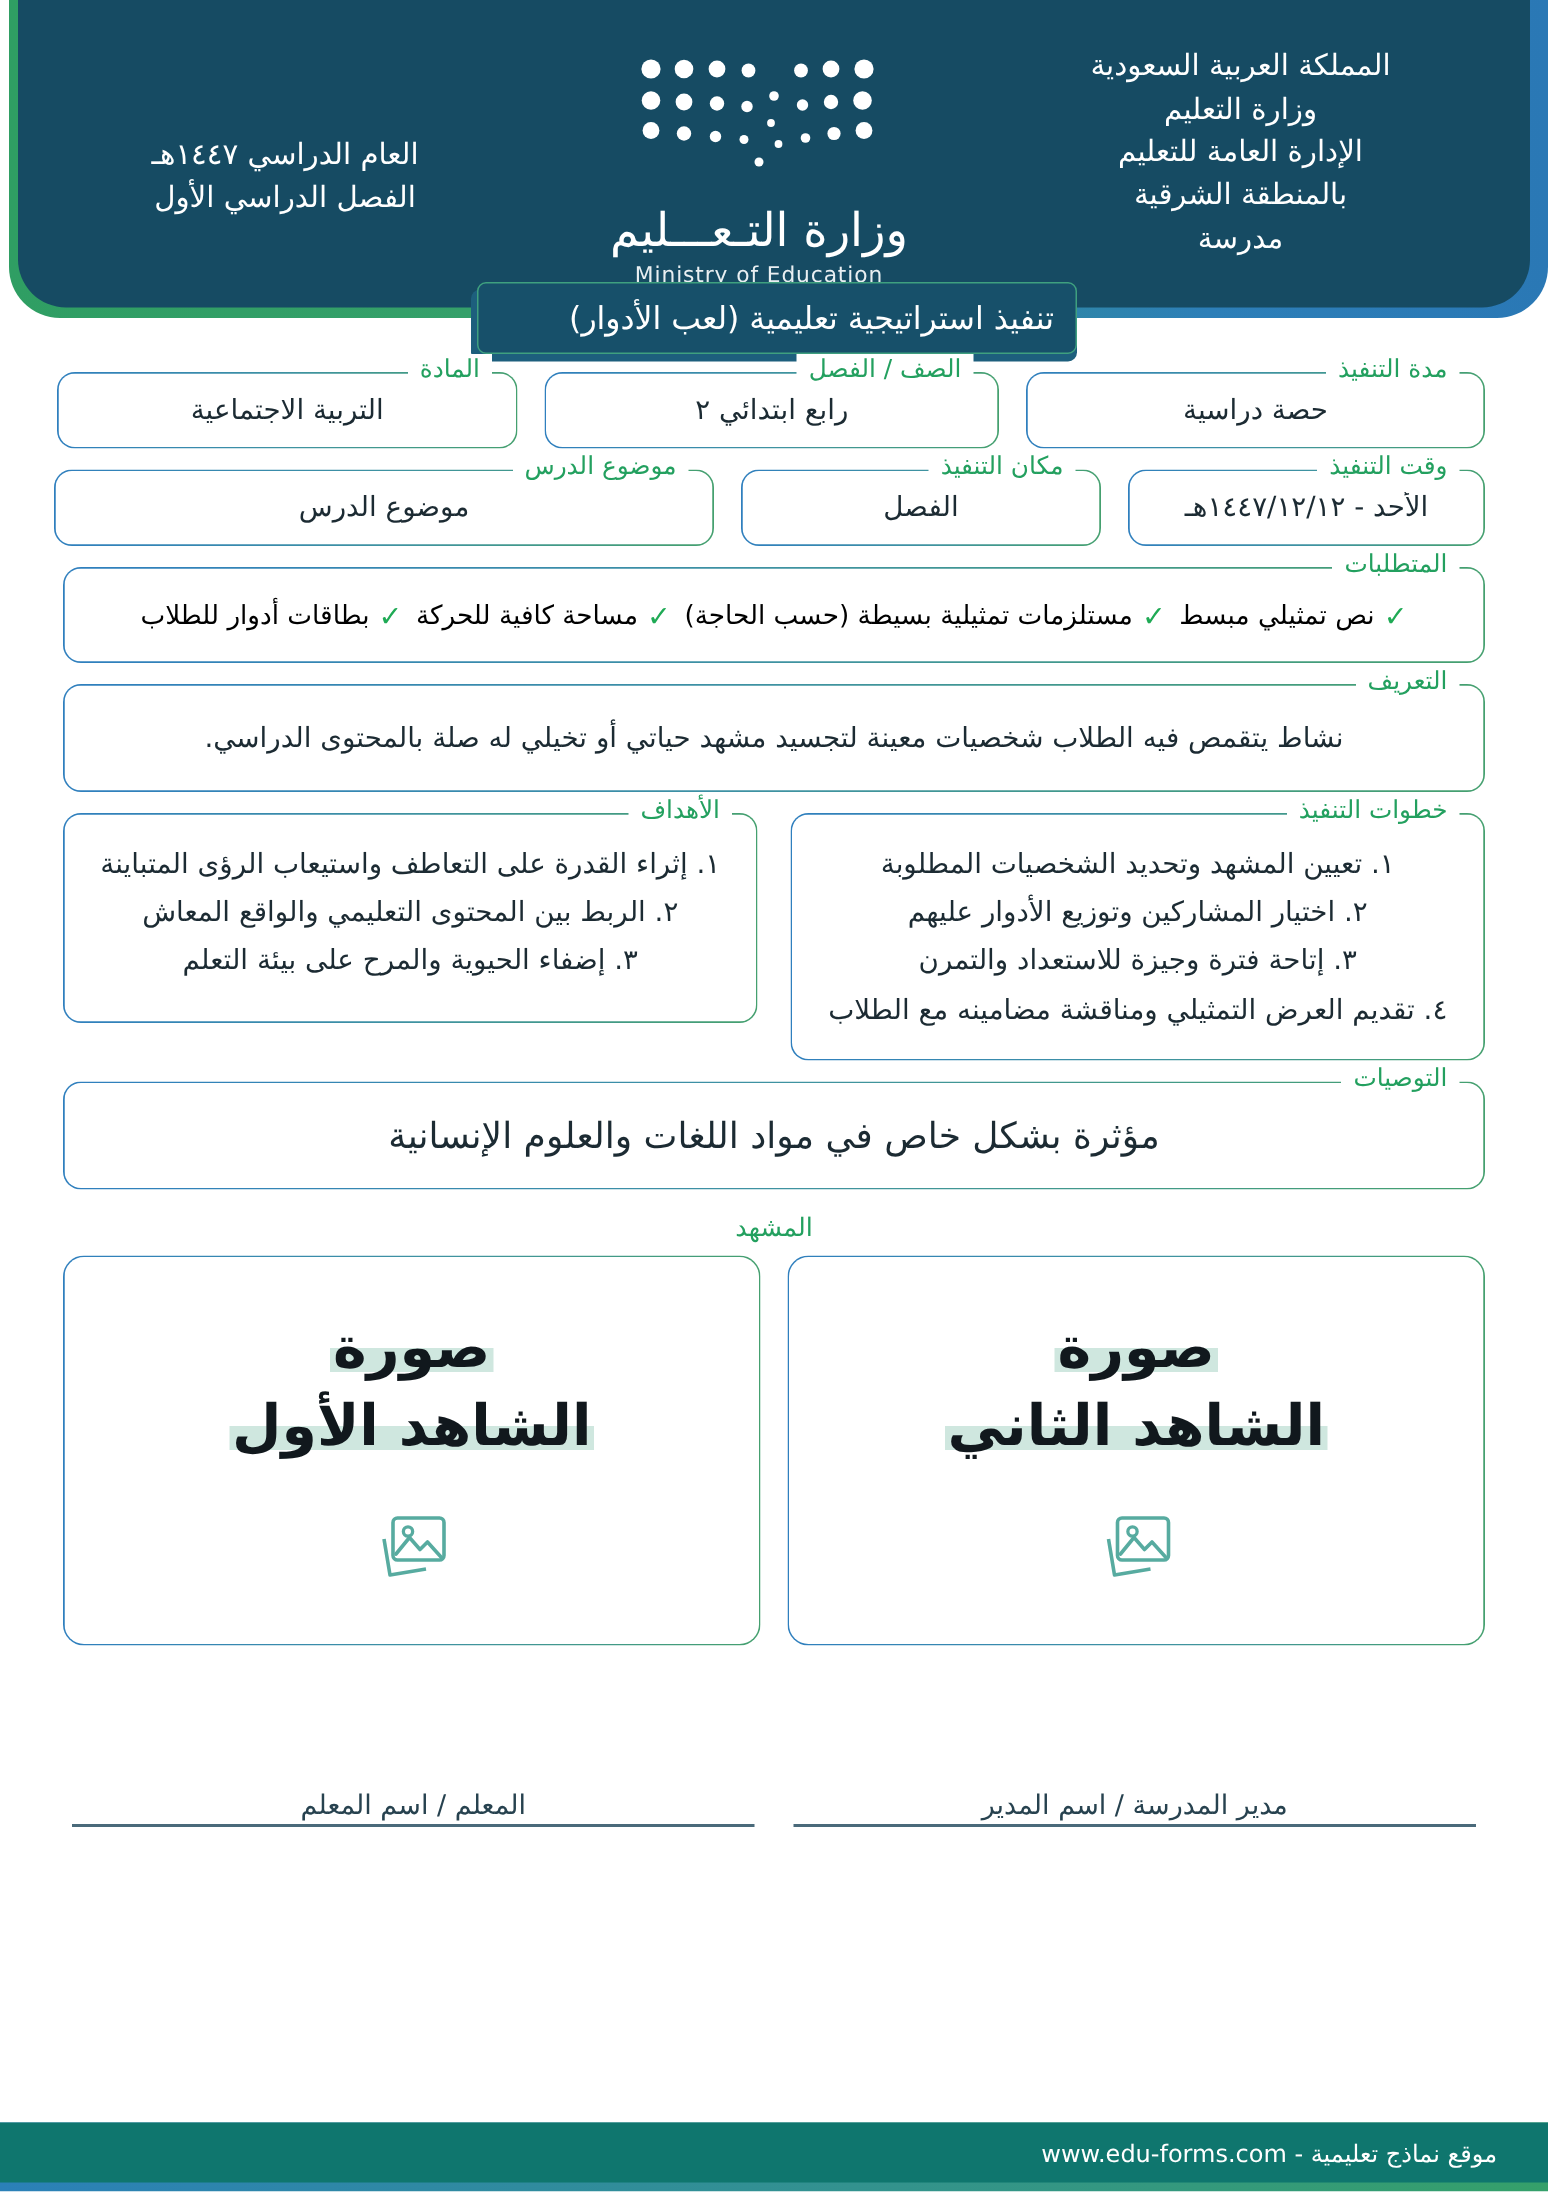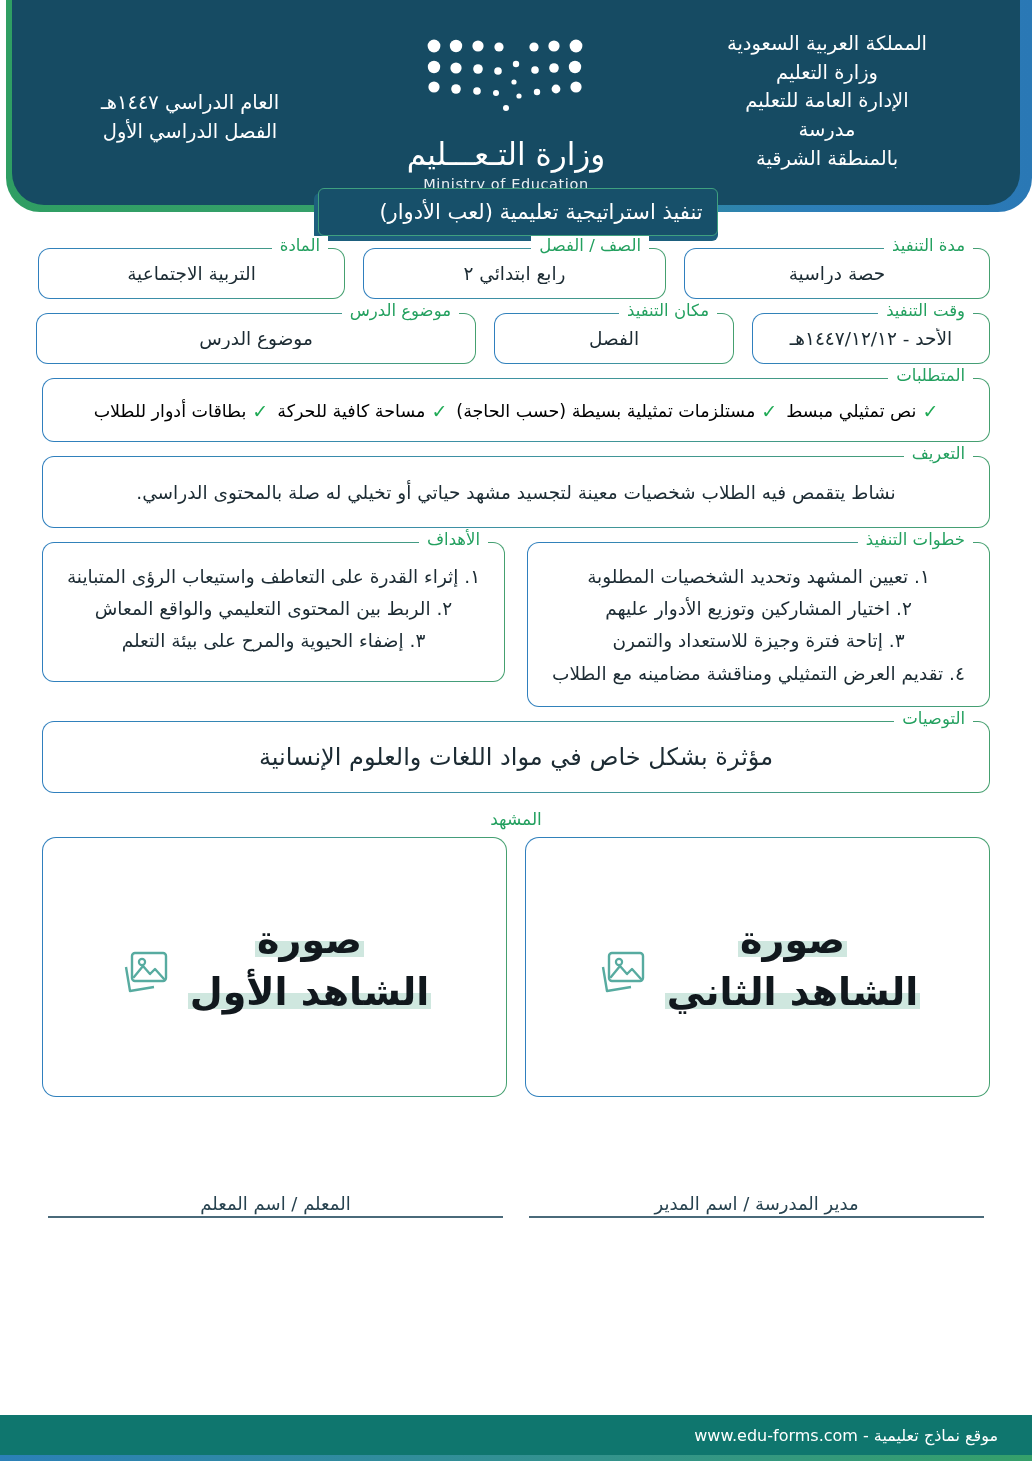--- a/index.html
+++ b/index.html
@@ -209,21 +209,21 @@
   .evidence-row { display: flex; gap: 18px; }
   .ev-card {
     flex: 1 1 0;
     height: 260px;
     border: 1.6px solid transparent;
     border-radius: 14px;
     background:
       linear-gradient(#fff, #fff) padding-box,
       linear-gradient(270deg, #45a06f 0%, #3f93a0 45%, #2f7fbe 100%) border-box;
     display: flex;
-    flex-direction: row;
+    flex-direction: column;
     align-items: center;
     justify-content: center;
     gap: 16px;
     position: relative;
   }
   .ev-text {
     font-size: 38px;
     font-weight: bold;
     color: #11181d;
     text-align: center;
@@ -290,22 +290,22 @@
 
 <div class="header-wrap">
   <div class="header-accent"></div>
   <div class="header-main">
     <div class="header-inner">
 
       <div class="hdr-right">
         <div>المملكة العربية السعودية</div>
         <div>وزارة التعليم</div>
         <div>الإدارة العامة للتعليم</div>
+        <div>بالمنطقة الشرقية</div>
         <div>مدرسة</div>
-        <div>بالمنطقة الشرقية</div>
       </div>
 
       <div class="hdr-center">
         <div class="moe-dots">
           <svg width="172" height="86" viewBox="0 0 172 86" aria-hidden="true">
             <g fill="#ffffff">
               <circle cx="14" cy="12" r="6.4"></circle>
                 <circle cx="36" cy="12" r="6.2"></circle>
                 <circle cx="58" cy="12" r="5.6"></circle>
                 <circle cx="79" cy="13" r="4.6"></circle>

